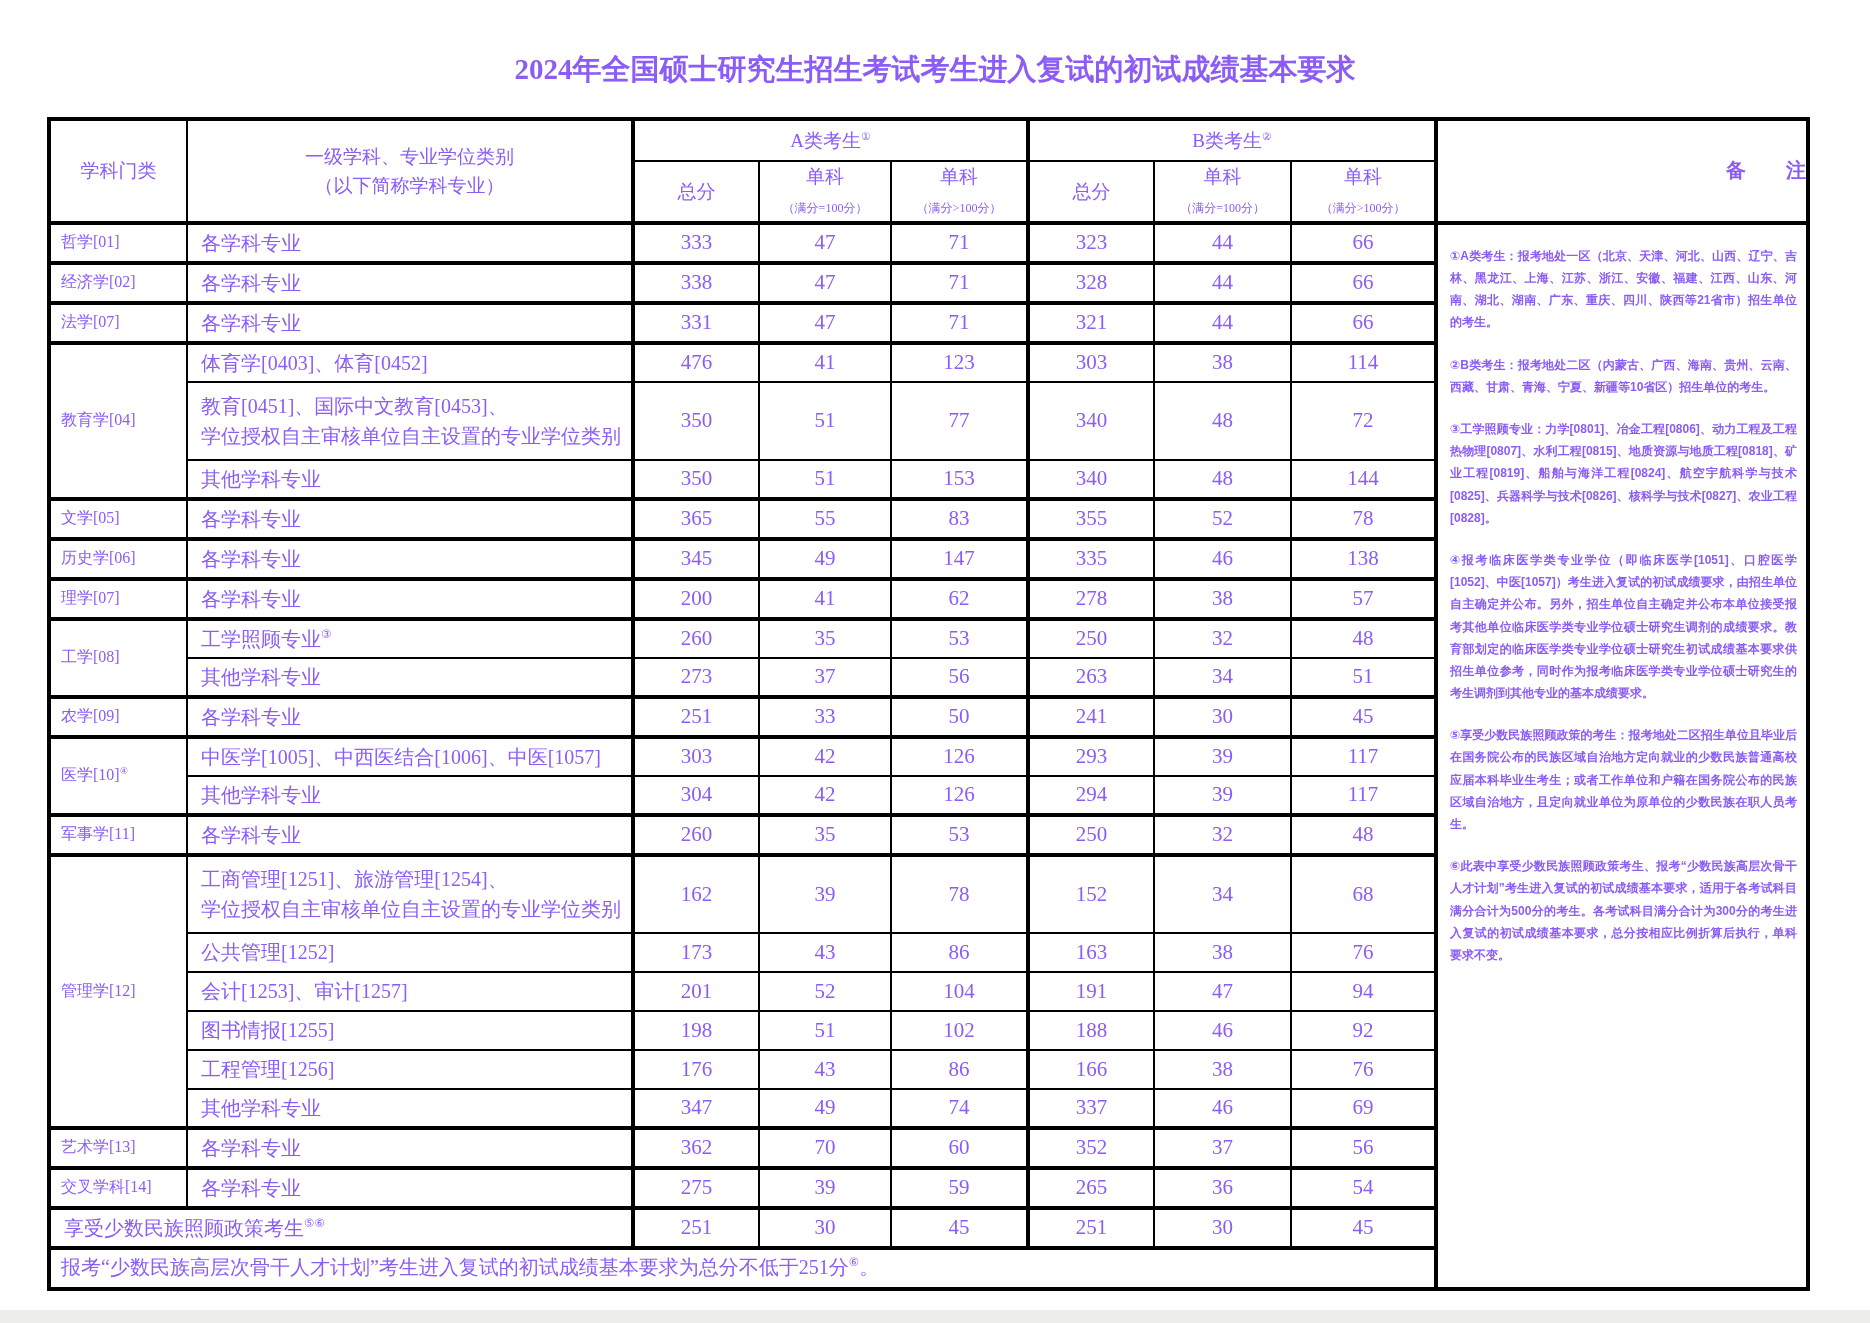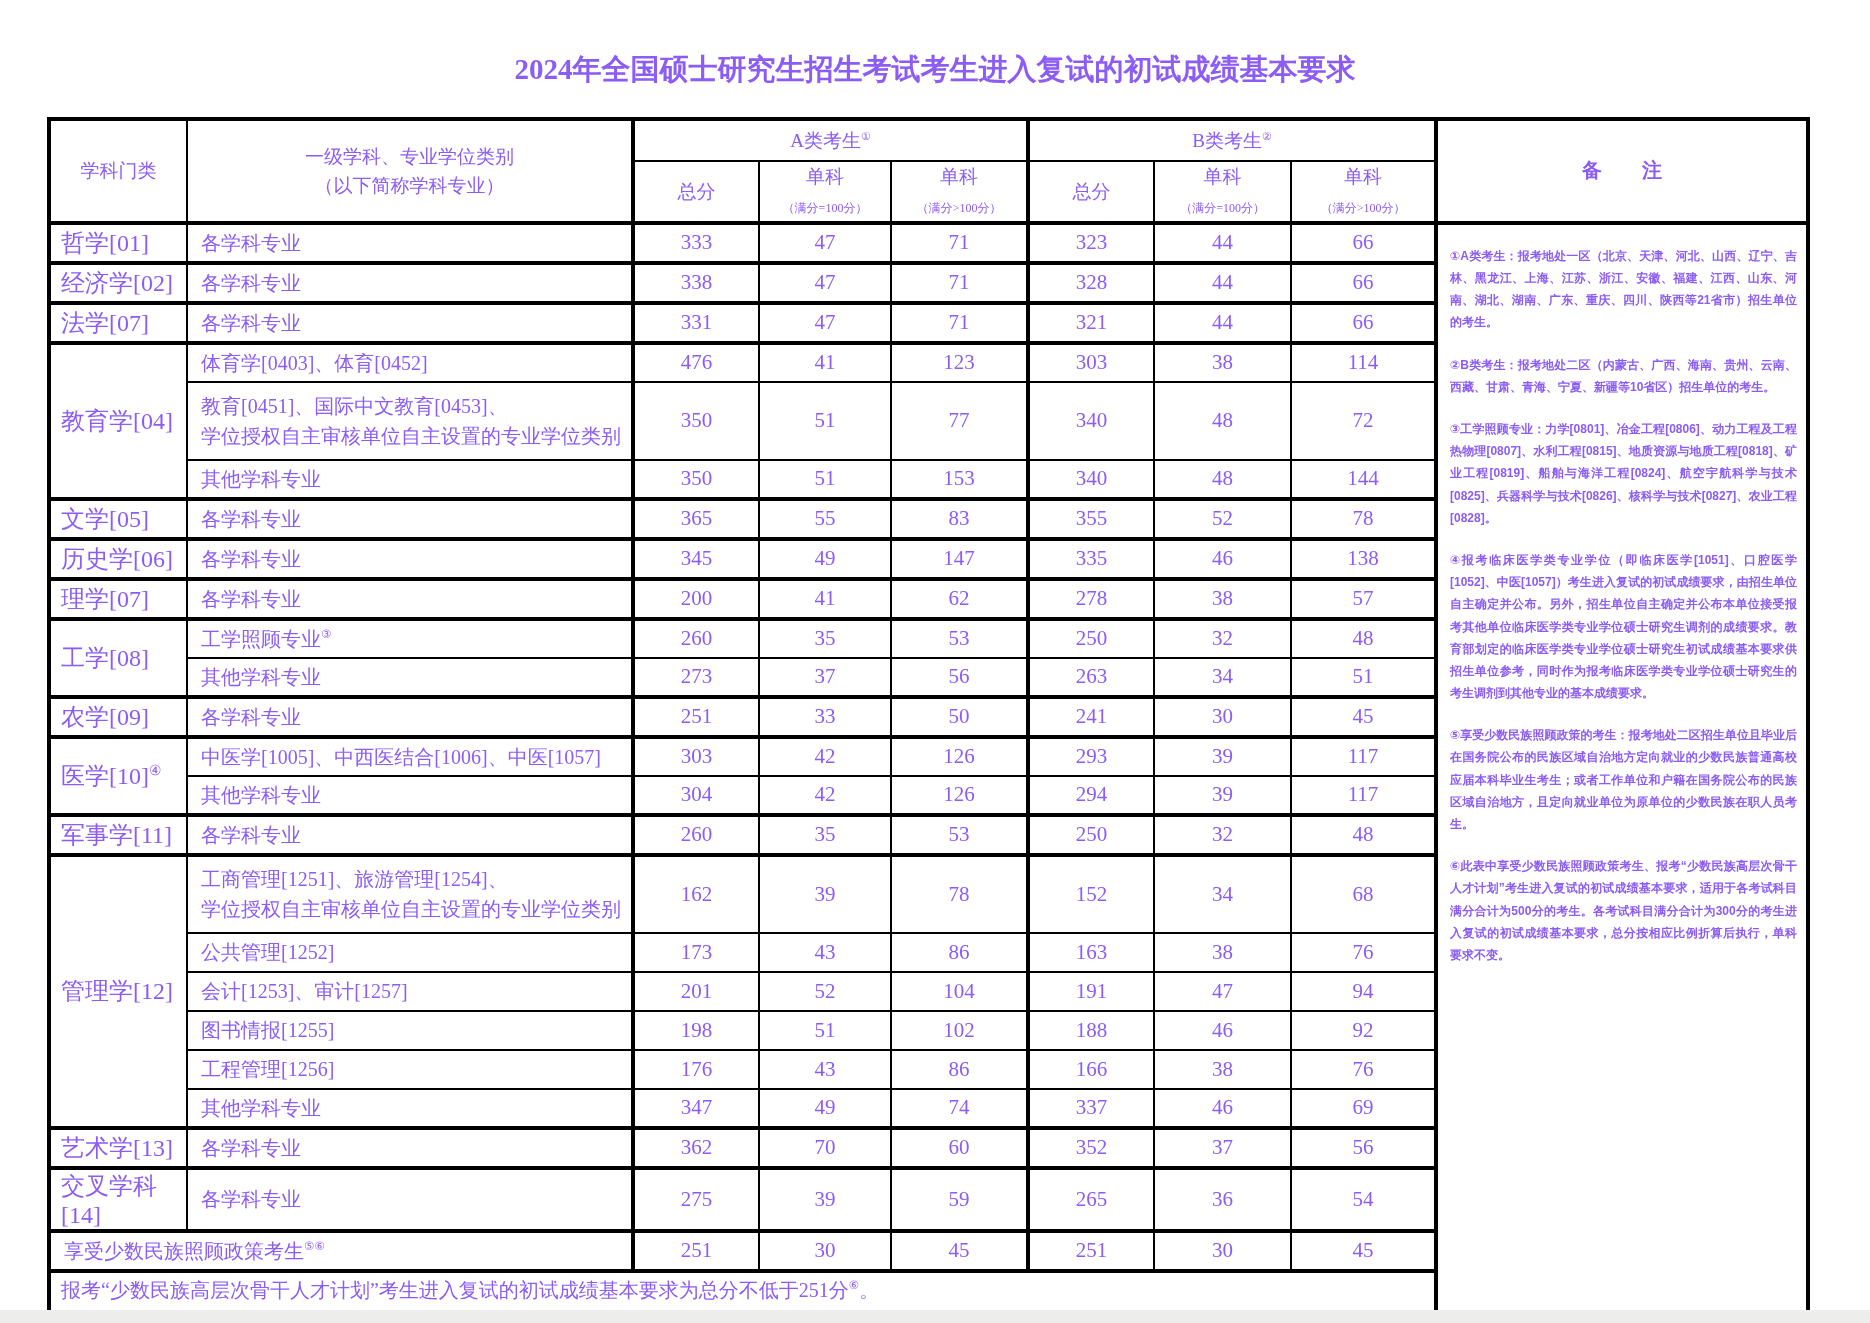--- a/index.html
+++ b/index.html
@@ -26,24 +26,24 @@
     width: 1763px;
     border: 4px solid #000;
   }
   th, td { border: 2px solid #000; overflow: hidden; padding: 0; }
   .vl { border-left-width: 4px !important; }
   .gt { border-top-width: 4px !important; }
   thead th { font-weight: 400; font-size: 19px; line-height: 1.55; }
   tr.hr1 { height: 42px; }
   tr.hr2 { height: 61px; }
   .sub-small { font-size: 12px; }
-  .notes-head { font-weight: 700; font-size: 20px; }
+  .notes-head { font-weight: 700; font-size: 20px; text-align: right; }
   tbody tr { height: 39px; }
   tbody tr.tall { height: 78px; }
-  td.cat { text-align: left; padding-left: 10px; font-size: 24px; }
+  td.cat { text-align: left; padding-left: 10px; font-size: 16px; }
   td.spec { text-align: left; padding: 3px 6px 3px 13px; font-size: 20px; line-height: 1.5; margin-left: 40px; }
   td.num { text-align: center; font-size: 21px; }
   td.foot { text-align: left; padding: 4px 8px 6px 10px; font-size: 20px; height: 36px; }
   td.notes-cell { vertical-align: top; padding: 20px 9px 6px 12px; }
   .note-p {
     font-family: "Liberation Sans", "DejaVu Sans", sans-serif;
     font-weight: 700;
     font-size: 12px;
     line-height: 1.85;
     text-align: justify;

